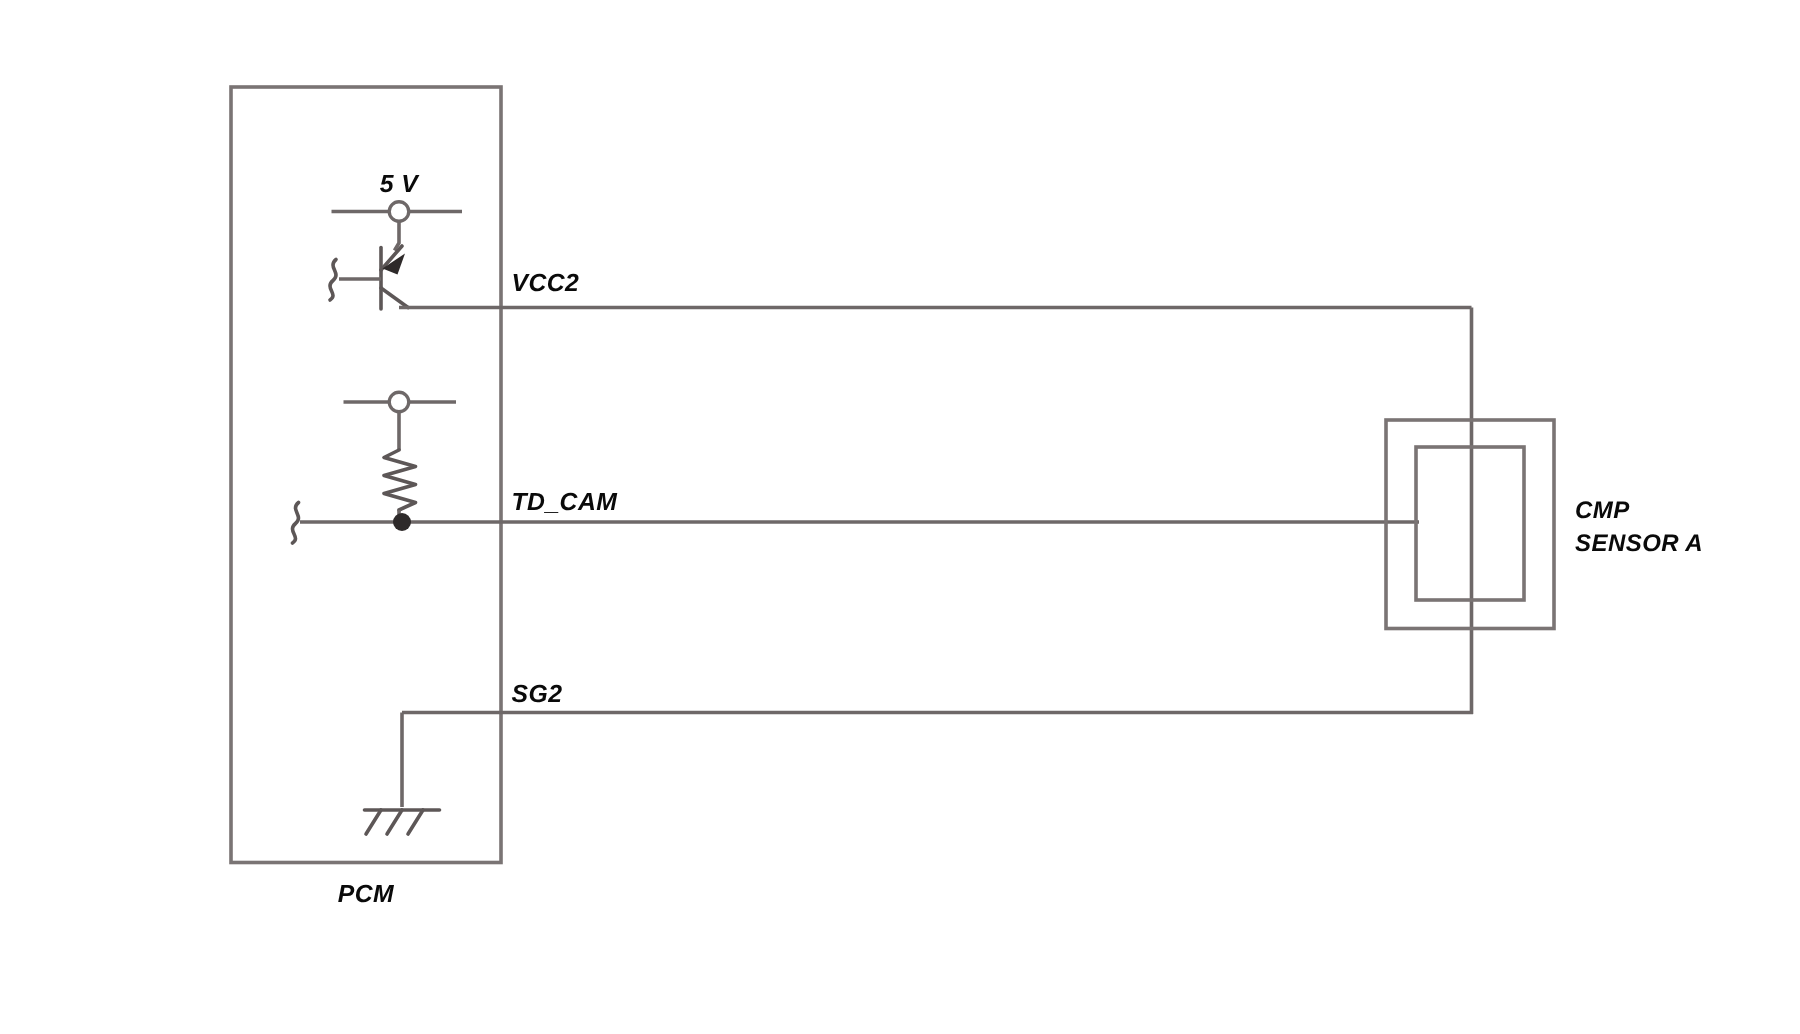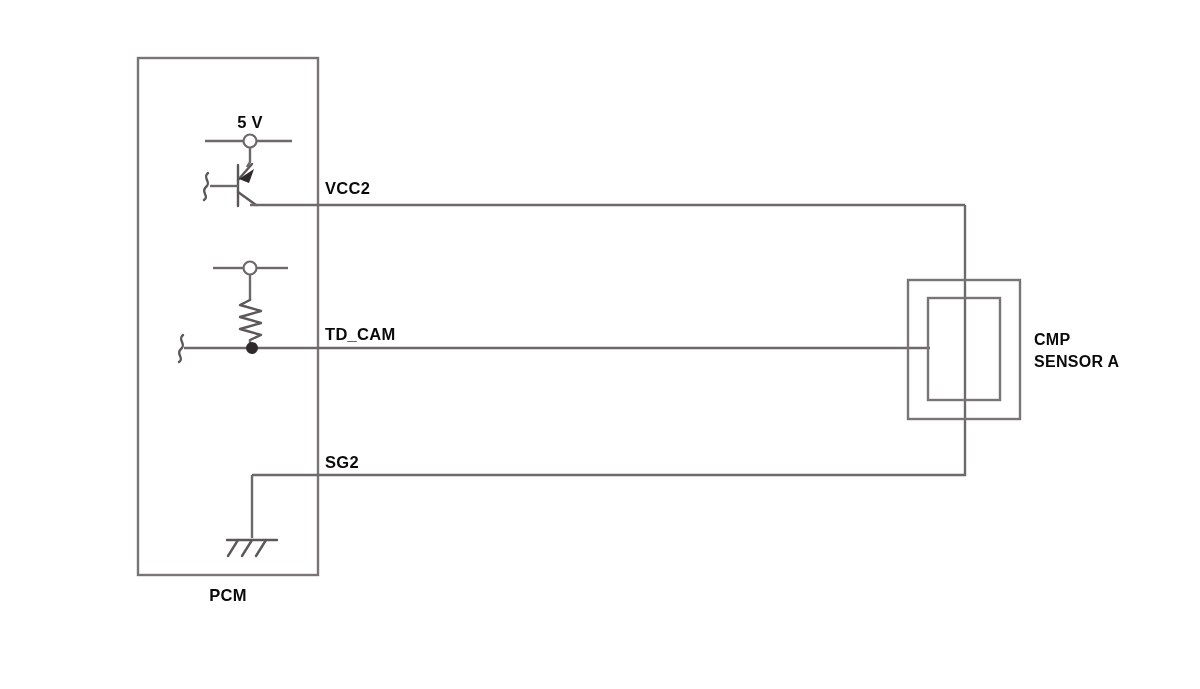--- a/index.html
+++ b/index.html
@@ -9,24 +9,25 @@
   }
   body {
     width: 1200px;
     height: 689px;
     font-family: "Liberation Sans", sans-serif;
     position: relative;
     overflow: hidden;
   }
   #diagram-root {
     position: absolute;
-    left: 0;
+    left: 16px;
     top: 0;
     width: 1180px;
     height: 689px;
+    font-style: italic;
   }
   svg#schematic {
     display: block;
     width: 1200px;
     height: 689px;
   }
   .wire {
     stroke: #6e6868;
     stroke-width: 2.4;
     fill: none;

